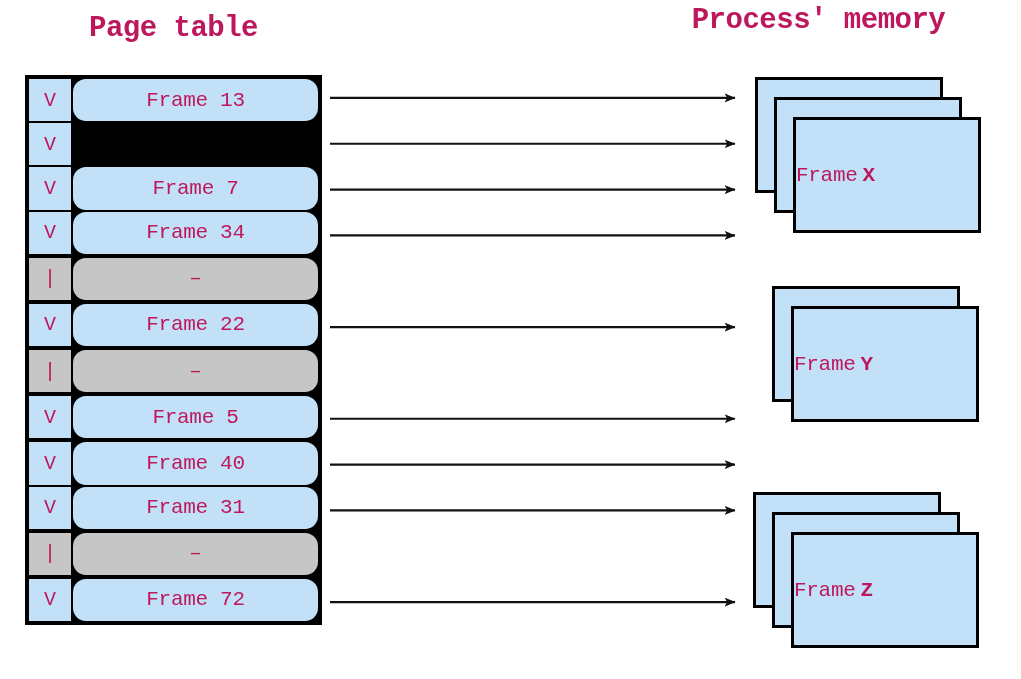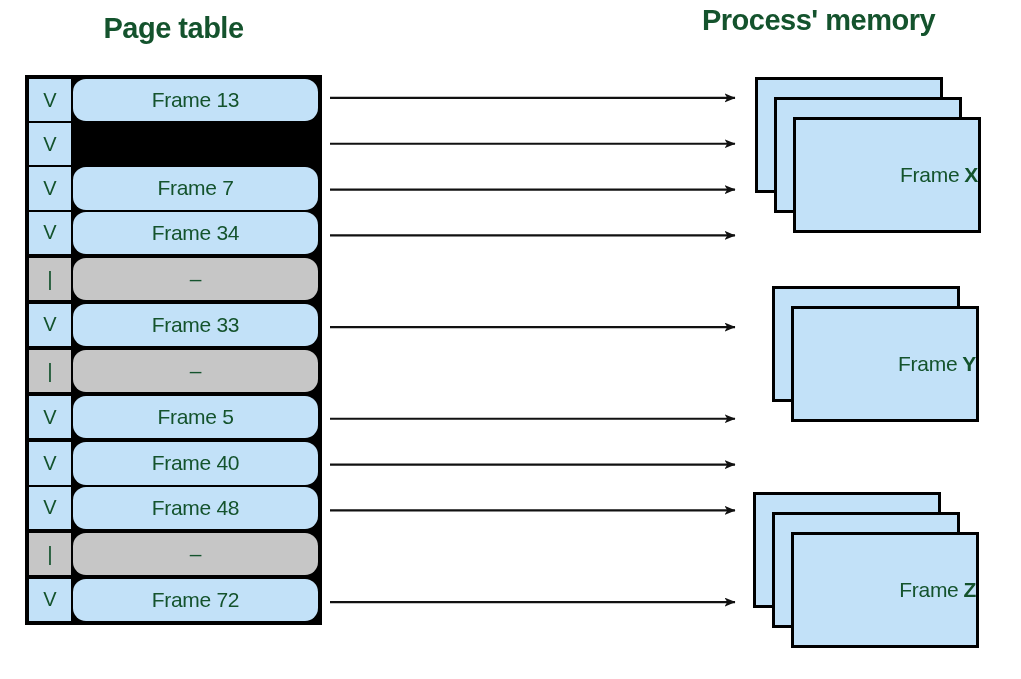--- a/index.html
+++ b/index.html
@@ -1,18 +1,18 @@
 <!DOCTYPE html>
 <html><head>
 <meta charset="utf-8">
 <style>
   html,body{margin:0;padding:0;background:#fff;}
   .canvas{
     position:relative;width:1021px;height:679px;background:#fff;overflow:hidden;
-    font-family:Liberation Sans, sans-serif;color:#14532d;
+    font-family:Liberation Mono, monospace;color:#be185d;
   }
   .title{position:absolute;font-weight:bold;font-size:29px;letter-spacing:-0.5px;white-space:nowrap;}
   .title-left{left:25px;top:12px;width:297px;text-align:center;}
   .title-right{left:661px;top:4px;width:315px;text-align:center;}
   .page-table{
     position:absolute;left:25px;top:75px;width:297px;height:550px;
     border:4px solid #000;box-sizing:border-box;display:flex;flex-direction:column;background:#000;
   }
   .pt-row{flex:1 1 0;display:flex;box-sizing:border-box;border-top:0 solid #000;min-height:0;}
   .pt-row .flag-cell{
@@ -27,21 +27,21 @@
   .pt-row.valid .flag-cell{font-size:20px;}
   .pt-row.valid .flag-cell, .pt-row.valid .frame-cell{background:#c2e1f8;}
   .pt-row.invalid .flag-cell, .pt-row.invalid .frame-cell{background:#c6c6c6;}
   .arrows{position:absolute;left:322px;top:75px;overflow:visible;}
   .stack{position:absolute;}
   .layer{
     position:absolute;width:188px;height:116px;background:#c2e1f8;
     border:3px solid #000;box-sizing:border-box;
   }
   .layer .lbl{
-    position:absolute;inset:0;display:flex;align-items:center;justify-content:flex-end;
+    position:absolute;inset:0;display:flex;align-items:center;justify-content:flex-start;
     font-size:21px;letter-spacing:-0.3px;
   }
   .lbl .var{font-weight:bold;margin-left:5px;}
 </style>
 </head>
 <body>
 
 <div class="canvas">
   <div class="title title-left">Page table</div>
   <div class="title title-right">Process' memory</div>
@@ -61,37 +61,37 @@
       <div class="pt-row valid" style="border-top-width: 2px;">
     <div class="flag-cell">V</div>
     <div class="frame-cell">Frame 34</div>
   </div>
       <div class="pt-row invalid" style="border-top-width: 4px;">
     <div class="flag-cell">|</div>
     <div class="frame-cell">–</div>
   </div>
       <div class="pt-row valid" style="border-top-width: 4px;">
     <div class="flag-cell">V</div>
-    <div class="frame-cell">Frame 33</div>
+    <div class="frame-cell">Frame 22</div>
   </div>
       <div class="pt-row invalid" style="border-top-width: 4px;">
     <div class="flag-cell">|</div>
     <div class="frame-cell">–</div>
   </div>
       <div class="pt-row valid" style="border-top-width: 4px;">
     <div class="flag-cell">V</div>
     <div class="frame-cell">Frame 5</div>
   </div>
       <div class="pt-row valid" style="border-top-width: 4px;">
     <div class="flag-cell">V</div>
     <div class="frame-cell">Frame 40</div>
   </div>
       <div class="pt-row valid" style="border-top-width: 2px;">
     <div class="flag-cell">V</div>
-    <div class="frame-cell">Frame 48</div>
+    <div class="frame-cell">Frame 31</div>
   </div>
       <div class="pt-row invalid" style="border-top-width: 4px;">
     <div class="flag-cell">|</div>
     <div class="frame-cell">–</div>
   </div>
       <div class="pt-row valid" style="border-top-width: 4px;">
     <div class="flag-cell">V</div>
     <div class="frame-cell">Frame 72</div>
   </div>
     </div>

